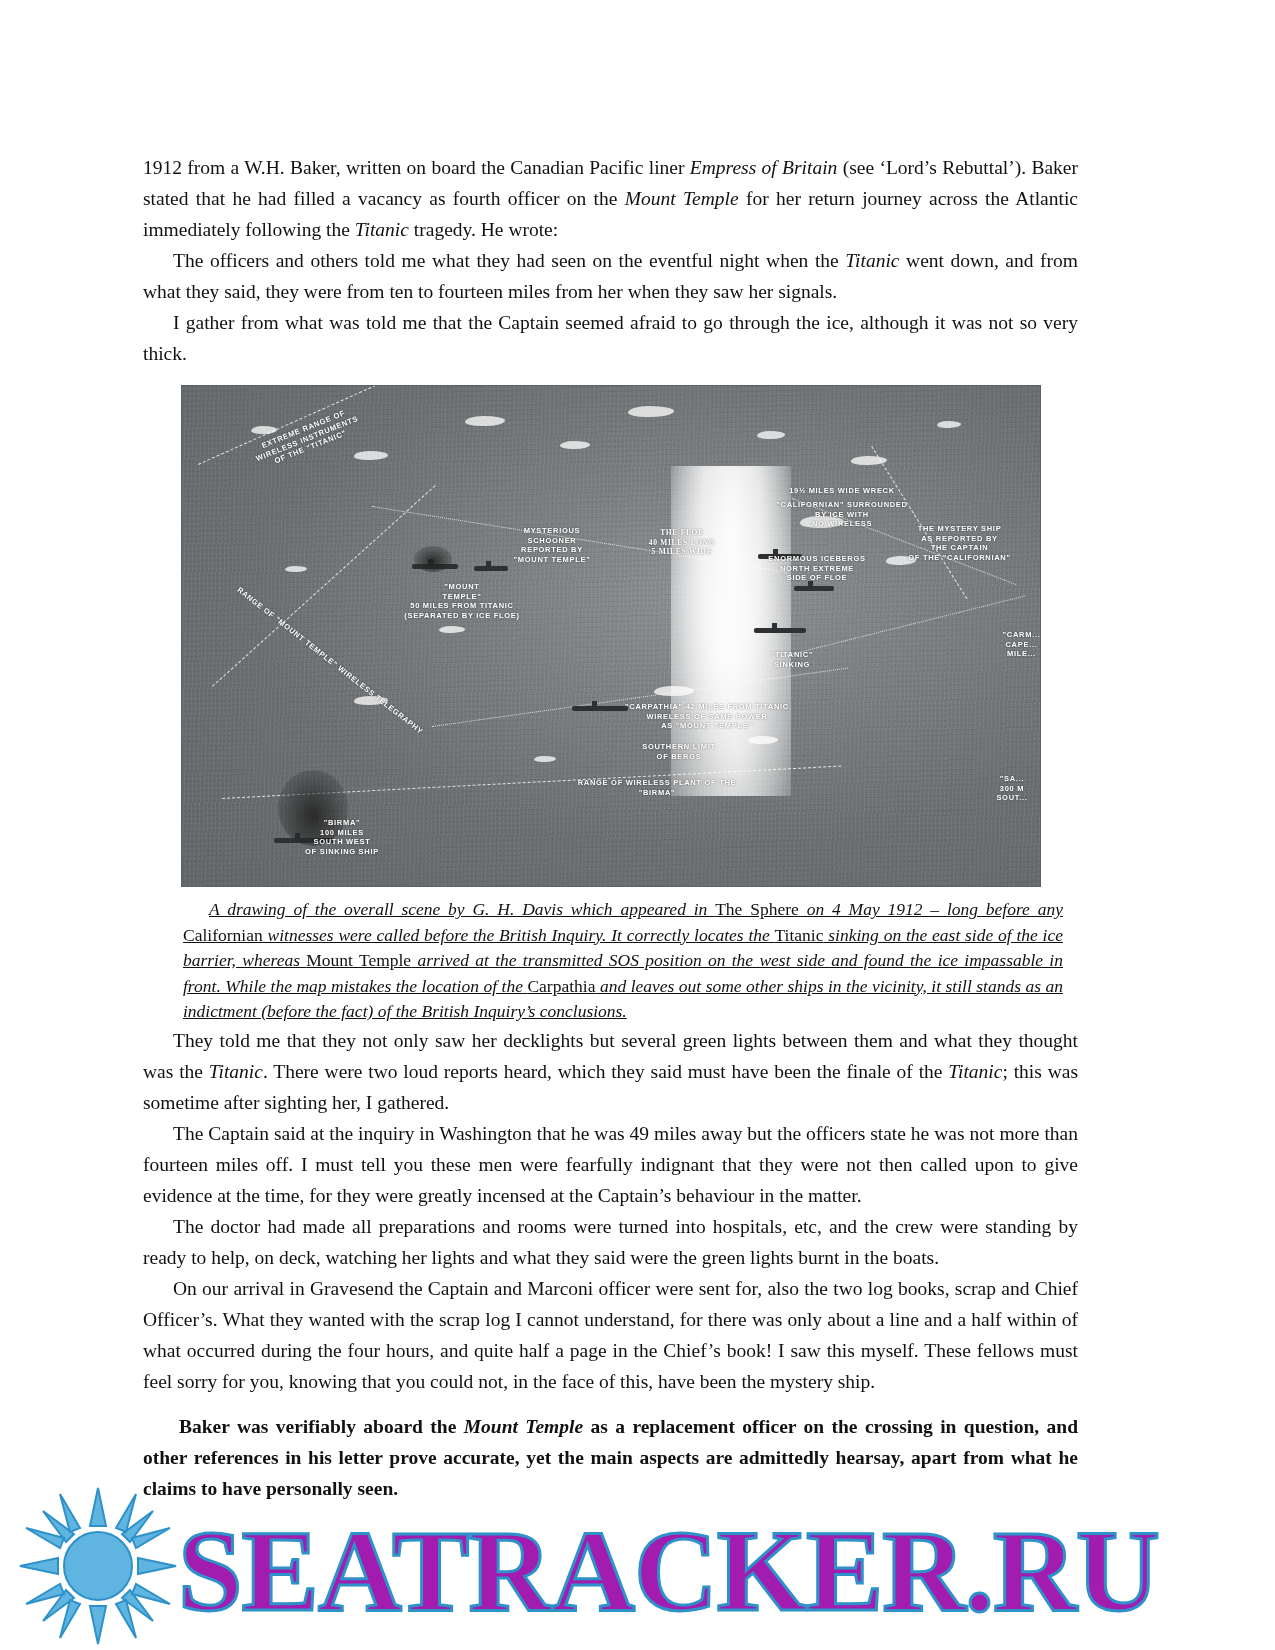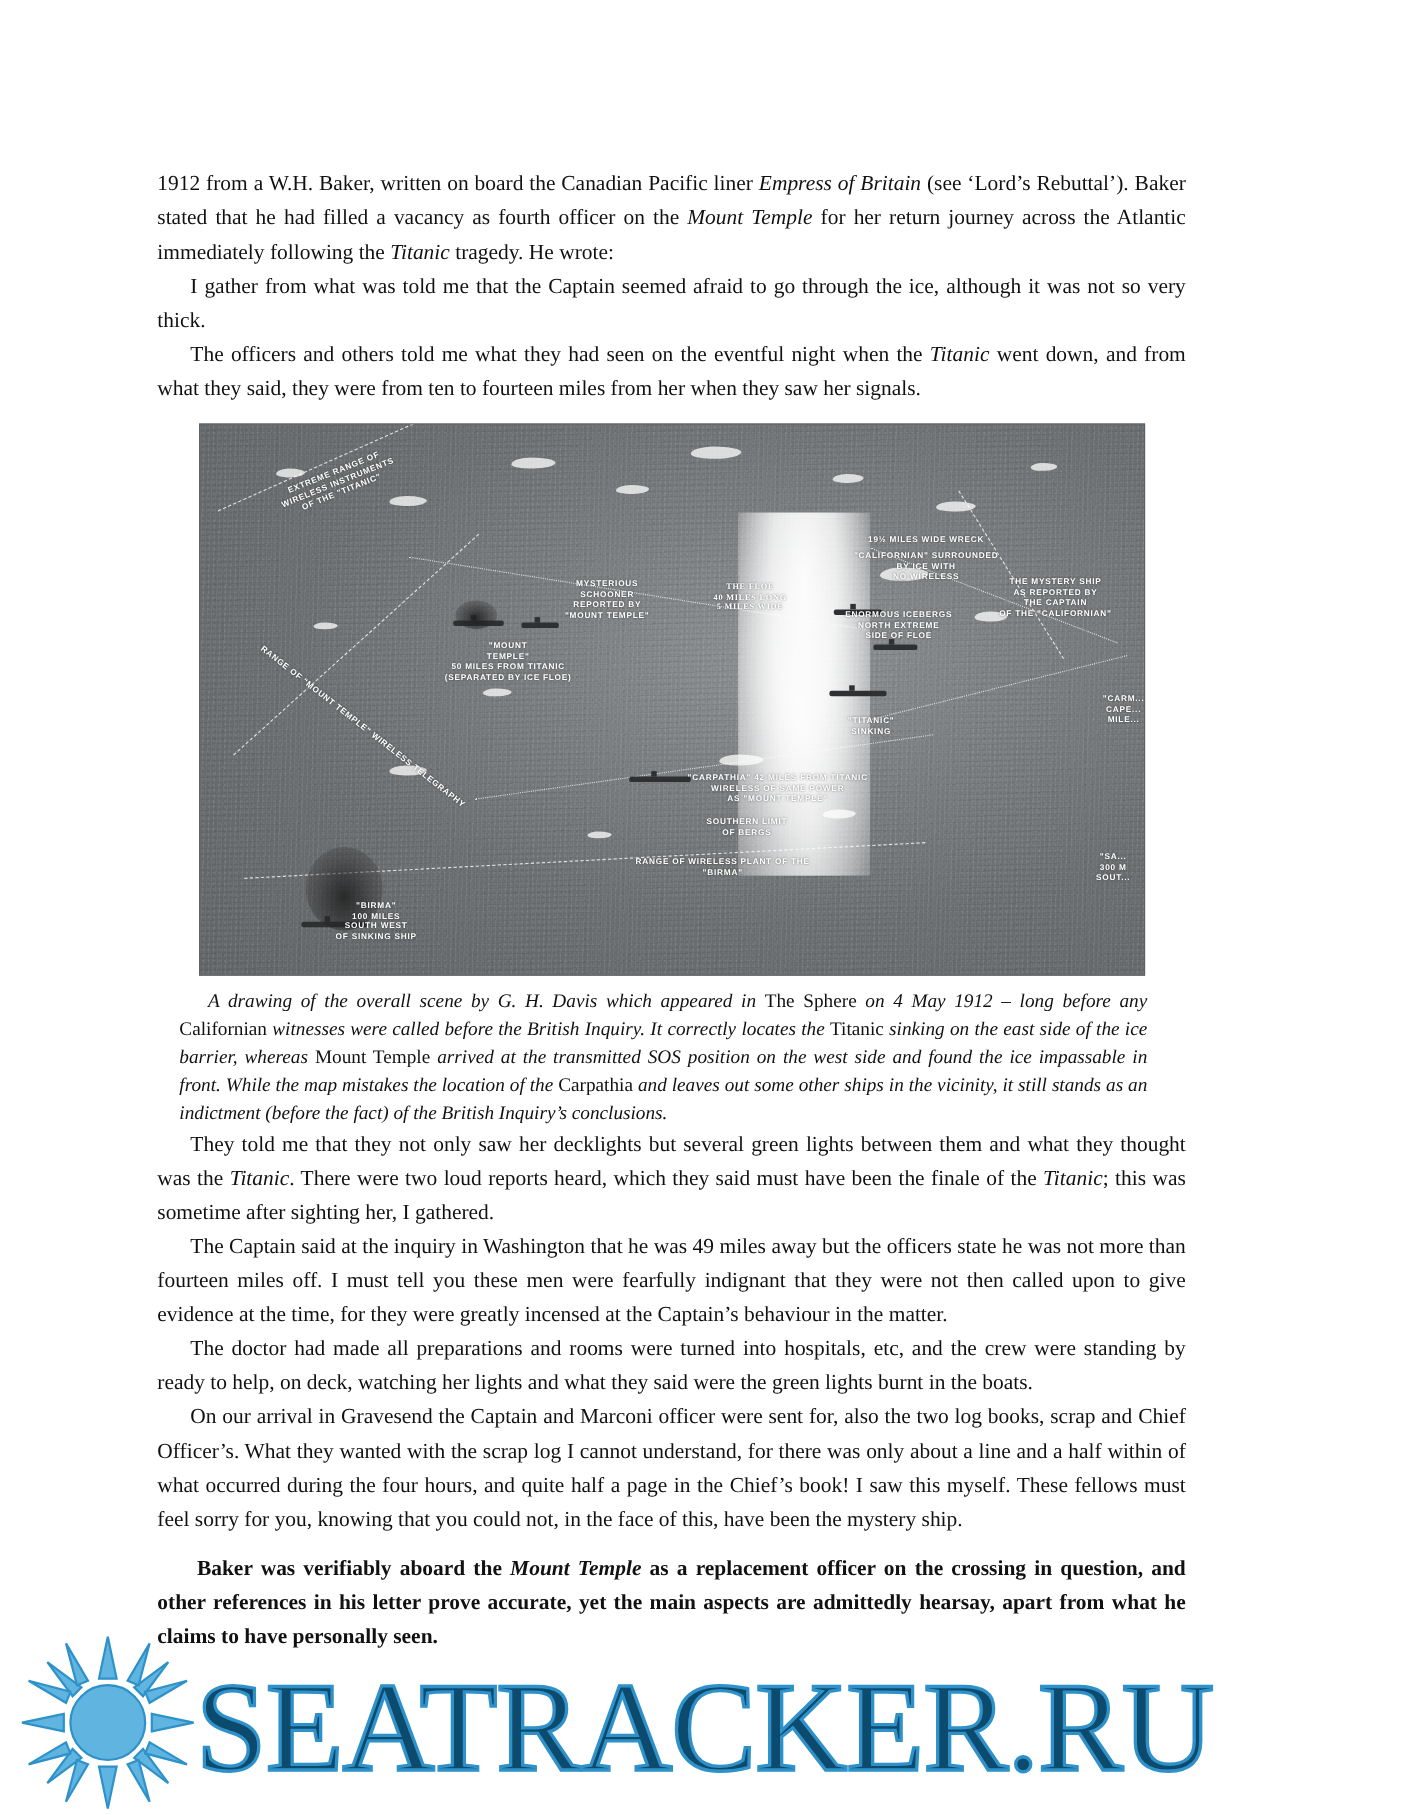--- a/index.html
+++ b/index.html
@@ -143,21 +143,22 @@
     border-top: 1.5px dotted rgba(255,255,255,0.75);
     transform-origin: 0 0;
   }
   .caption {
     margin-top: 10px;
     font-size: 17.5px;
     line-height: 25.5px;
     font-style: italic;
     text-align: justify;
     width: 880px;
-    margin-left: 20px;
+    margin-left: 40px;
+    text-decoration: underline;
   }
   .caption .rom { font-style: normal; }
   .caption .indent { display: inline-block; width: 26px; }
 
   
   .watermark {
     position: absolute;
     left: 0;
     bottom: 10px;
     width: 1275px;
@@ -168,41 +169,41 @@
     left: 18px;
     bottom: 8px;
     width: 160px;
     height: 160px;
   }
   .wm-text {
     position: absolute;
     left: 178px;
     bottom: 8px;
     font-family: "Liberation Serif", serif;
-    font-weight: normal;
+    font-weight: bold;
     font-size: 116px;
     letter-spacing: -1px;
-    color: #0c4a6e;
+    color: #a21caf;
     -webkit-text-stroke: 3px #2e91c9;
     text-shadow: 0 0 0 #2e91c9;
     line-height: 150px;
     white-space: nowrap;
   }
 </style>
 </head>
 <body>
 
 <div class="page">
 
   <div class="content">
 
     <div id="paras-before">
         <p class="lead">1912 from a W.H. Baker, written on board the Canadian Pacific liner <em>Empress of Britain</em> (see ‘Lord’s Rebuttal’). Baker stated that he had filled a vacancy as fourth officer on the <em>Mount Temple</em> for her return journey across the Atlantic immediately following the <em>Titanic</em> tragedy. He wrote:</p>
+        <p class="body-para">The officers and others told me what they had seen on the eventful night when the <em>Titanic</em> went down, and from what they said, they were from ten to fourteen miles from her when they saw her signals.</p>
         <p class="body-para">I gather from what was told me that the Captain seemed afraid to go through the ice, although it was not so very thick.</p>
-        <p class="body-para">The officers and others told me what they had seen on the eventful night when the <em>Titanic</em> went down, and from what they said, they were from ten to fourteen miles from her when they saw her signals.</p>
       </div>
 
     <div class="figure">
       <div class="fig-image">
         <div class="sea"></div>
         <div class="grain"></div>
         <div class="icefield"></div>
 
         <div class="floe" style="left:8%;top:8%;width:26px;height:8px;"></div>
         <div class="floe" style="left:20%;top:13%;width:34px;height:9px;"></div>

